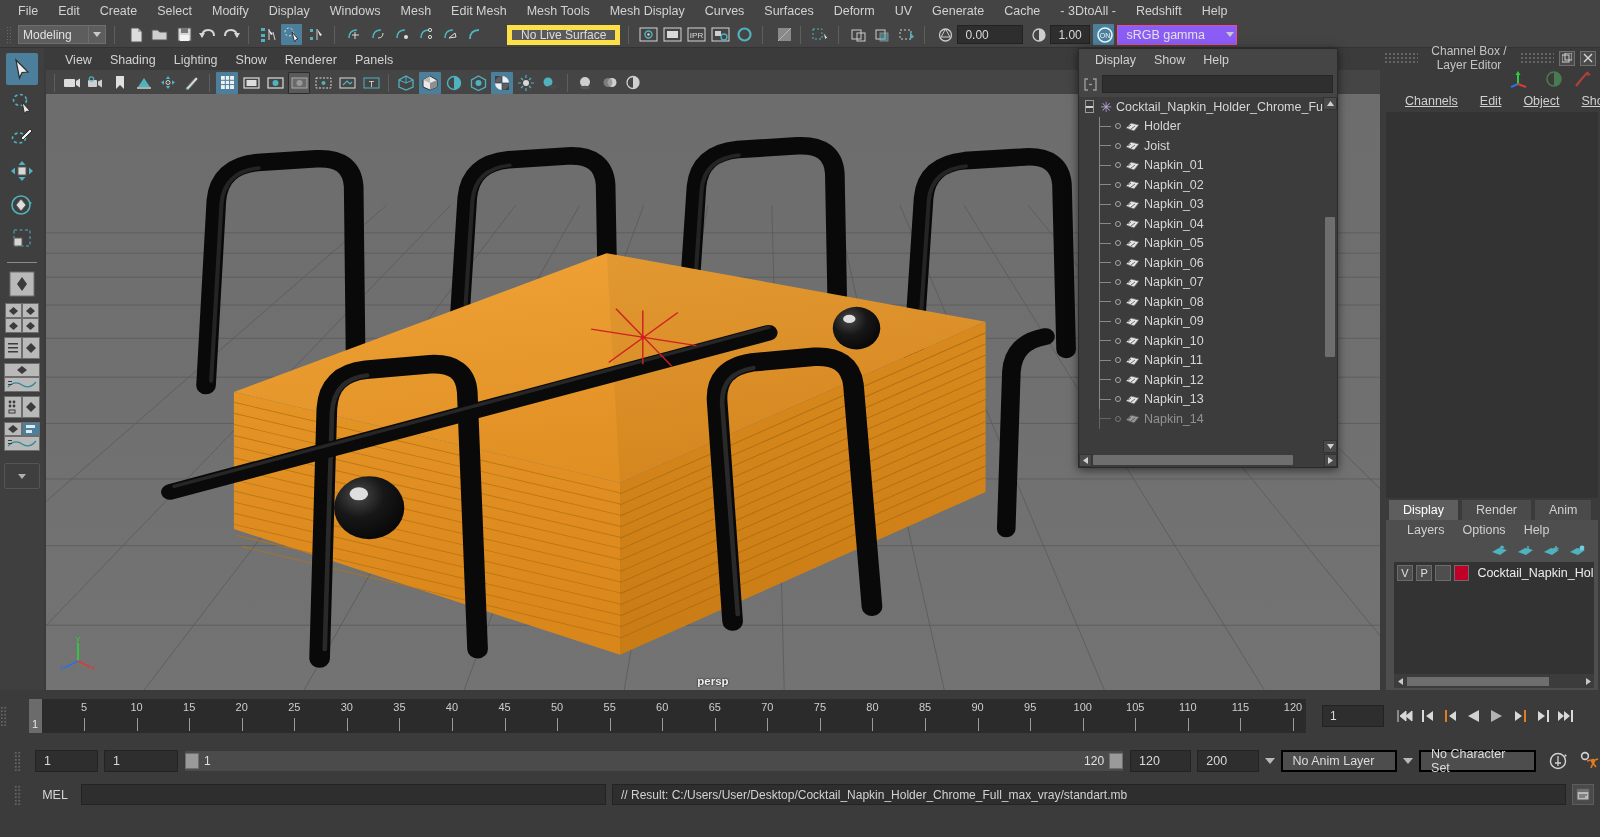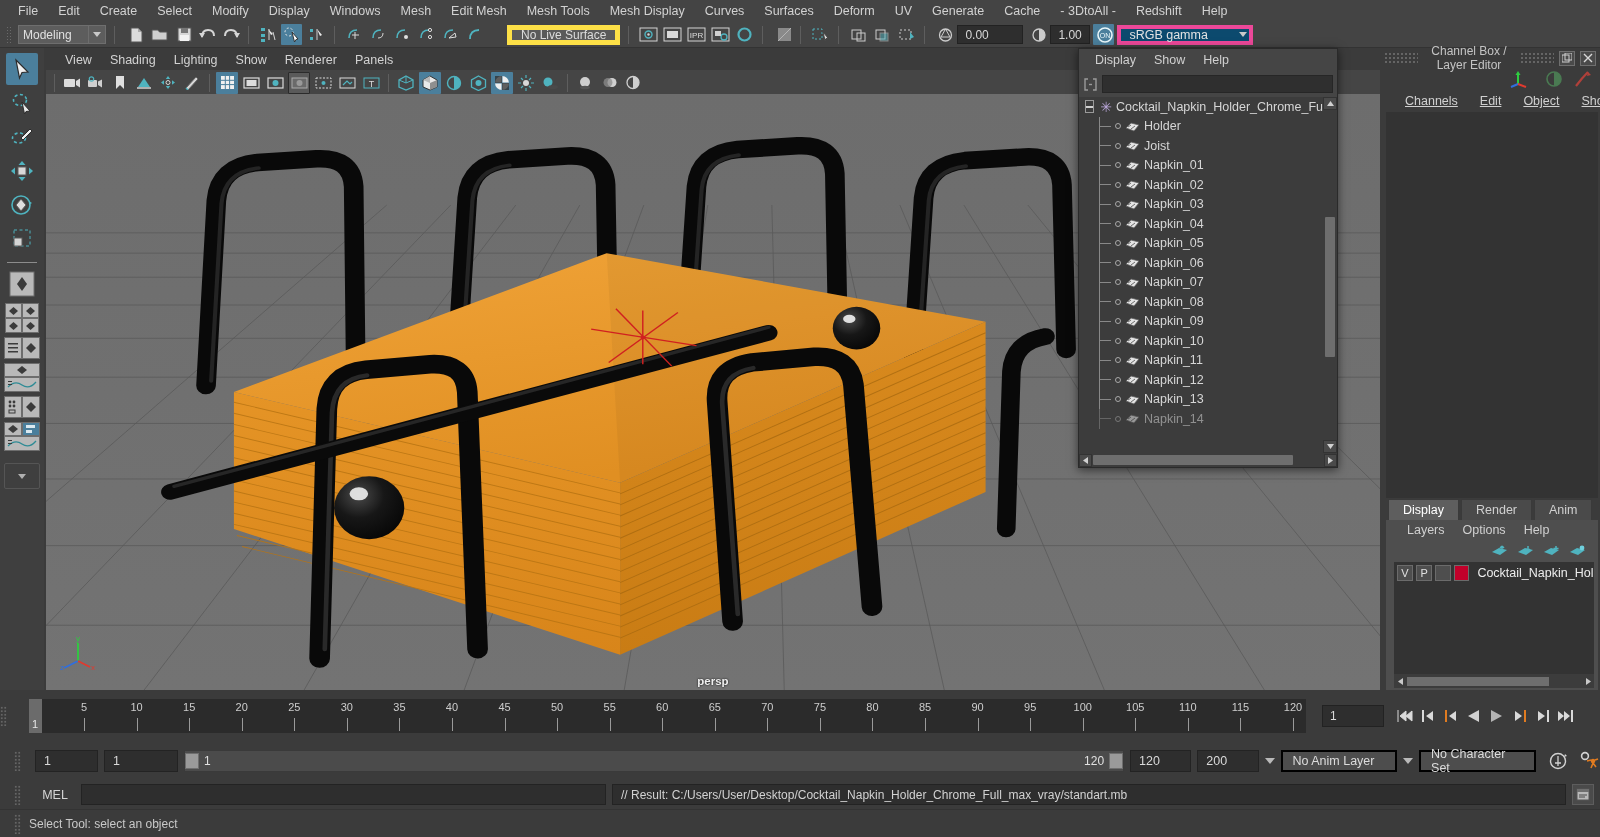--- a/index.html
+++ b/index.html
@@ -47,23 +47,23 @@
   .sbtn svg { display:block; }
   .nolive {
     height:20px; background:#5a5a5a; border:5px solid #fde047; color:#dcdcdc;
     display:flex;align-items:center; padding:0 9px; font-size:12px; margin-left:20px;
   }
   .numfield {
     height:19px; background:#2e2e2e; border:1px solid #222; color:#d8d8d8;
     display:flex;align-items:center; padding:0 7px; font-size:12px;
   }
   .gammabox {
-    height:20px; background:#0c4a6e; border:4px solid #ec4899; color:#e2e2e2;
+    height:20px; background:#8b5cf6; border:1px solid #ec4899; color:#e2e2e2;
     display:flex;align-items:center; padding:0 8px; font-size:12.5px;
-    width:136px; position:relative;
+    width:120px; position:relative;
   }
   .gammabox .arrowbox{position:absolute;right:2px;top:0;bottom:0;display:flex;align-items:center;}
 
   
   .toolbox {
     position:absolute; left:0; top:48px; width:44px; bottom:147px;
     background:#3f3f3f; display:flex; flex-direction:column; align-items:center;
     padding-top:4px;
   }
   .tb {
@@ -1384,18 +1384,14 @@
     <div class="mel-res">// Result: C:/Users/User/Desktop/Cocktail_Napkin_Holder_Chrome_Full_max_vray/standart.mb</div>
     <div class="mel-btn">
       <svg width="14" height="13">
           <rect x="1" y="1" width="12" height="11" fill="#b9b9b9" stroke="#555"></rect>
           <rect x="1" y="1" width="12" height="3" fill="#6f6f6f"></rect>
           <path d="M3 7h8M3 9h6" stroke="#4a4a4a"></path>
         </svg>
       </div>
   </div>
 
-  <div class="helpline">
-    <div class="vdots"></div>
-    <div class="txt">Select Tool: select an object</div>
-  </div>
 
 </div>
 
 </body></html>

